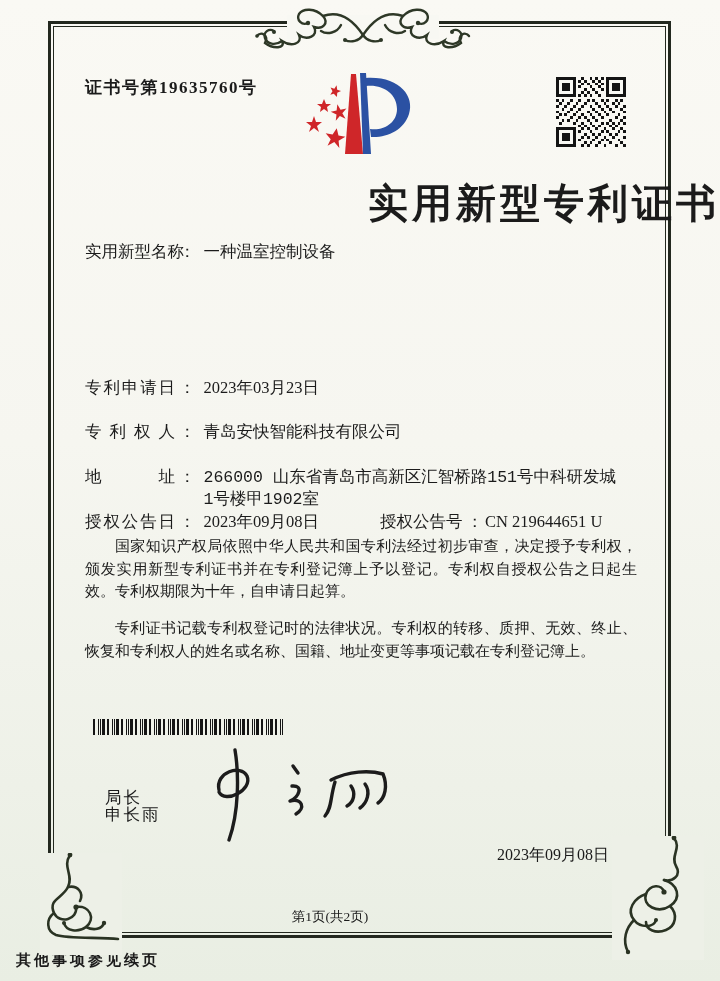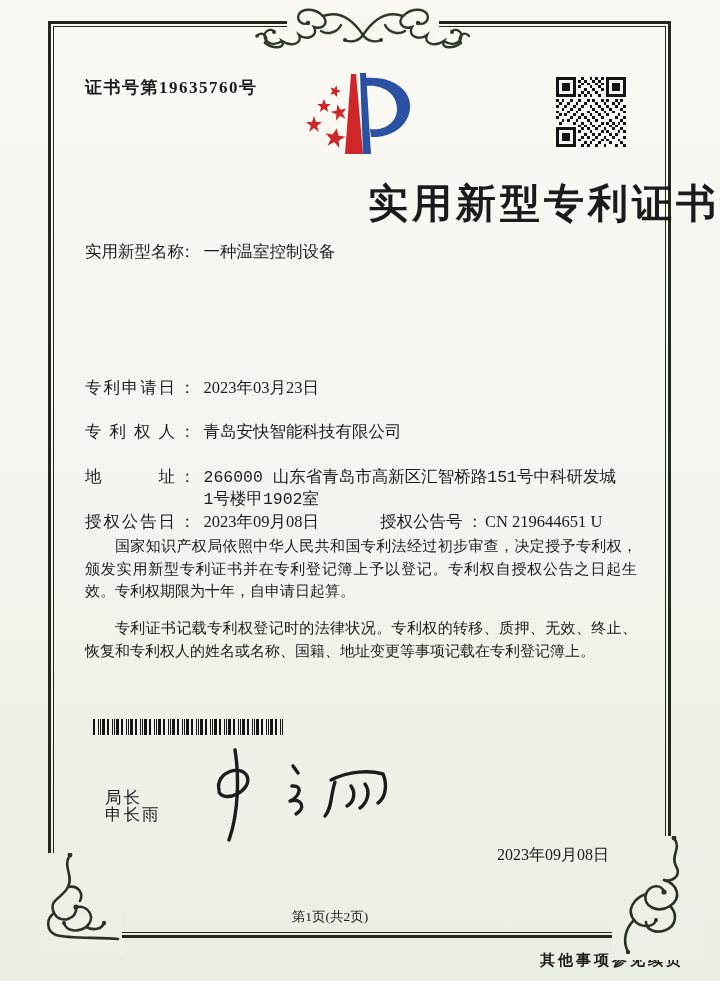--- a/index.html
+++ b/index.html
@@ -22,21 +22,21 @@
   .para{left:85px;width:552px;font-size:15px;line-height:22.5px;text-align:justify;text-indent:2em;
         font-weight:500;}
   .barcode{left:93px;top:719px;width:190px;height:16px;
     background:
       repeating-linear-gradient(90deg,#151515 0 2px,transparent 2px 5px,#151515 5px 6px,transparent 6px 9px,#151515 9px 12px,transparent 12px 14px),
       repeating-linear-gradient(90deg,#151515 0 1px,transparent 1px 7px);
   }
   .signer{left:105px;font-size:16.5px;letter-spacing:2px;}
   .issue-date{left:497px;top:845px;font-size:16px;}
   .page-info{left:0;top:908px;width:660px;text-align:center;font-size:13.5px;}
-  .footer-note{left:0;top:951px;width:684px;text-align:right;font-size:15px;font-weight:bold;letter-spacing:3px;}
+  .footer-note{left:0;top:951px;width:684px;text-align:left;font-size:15px;font-weight:bold;letter-spacing:3px;padding-left:16px;}
   svg{display:block;}
 </style>
 </head>
 <body>
 
 <div class="page">
 
   <div class="frame-outer">
     <div class="frame-inner"></div>
   </div>

